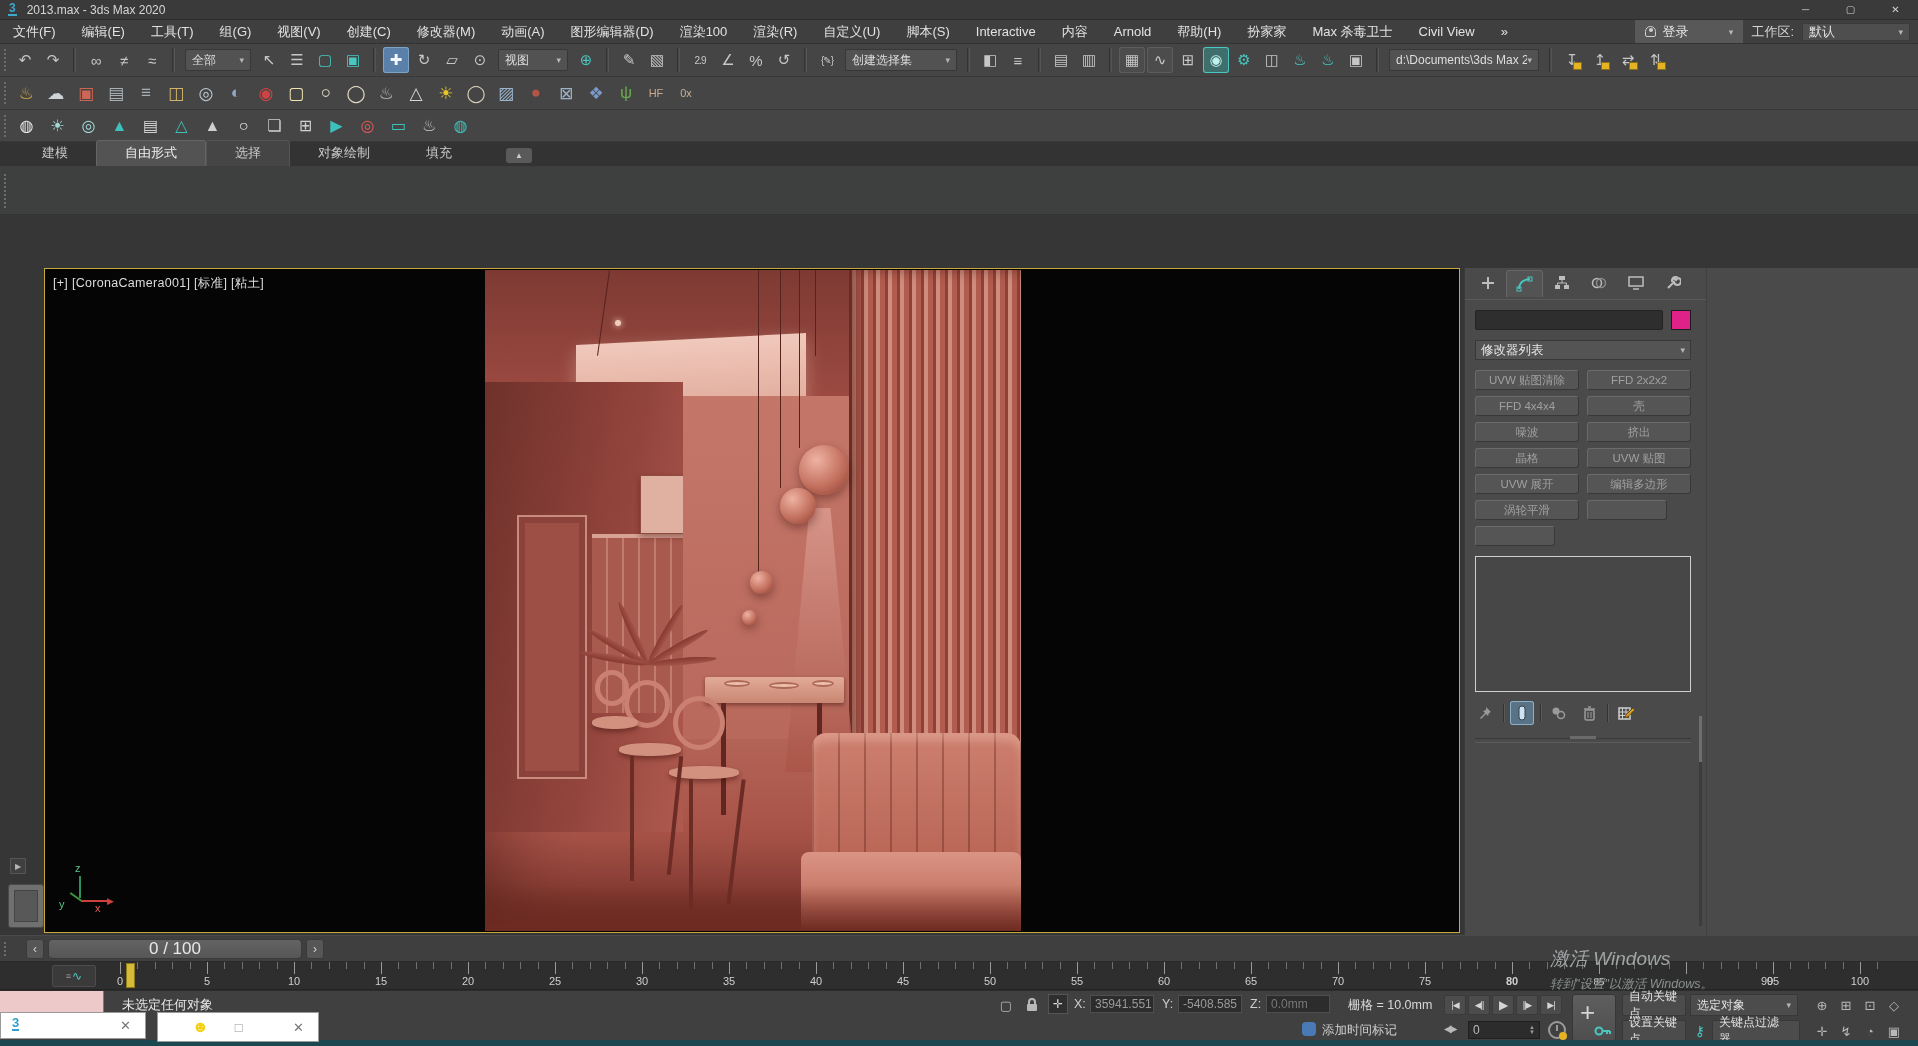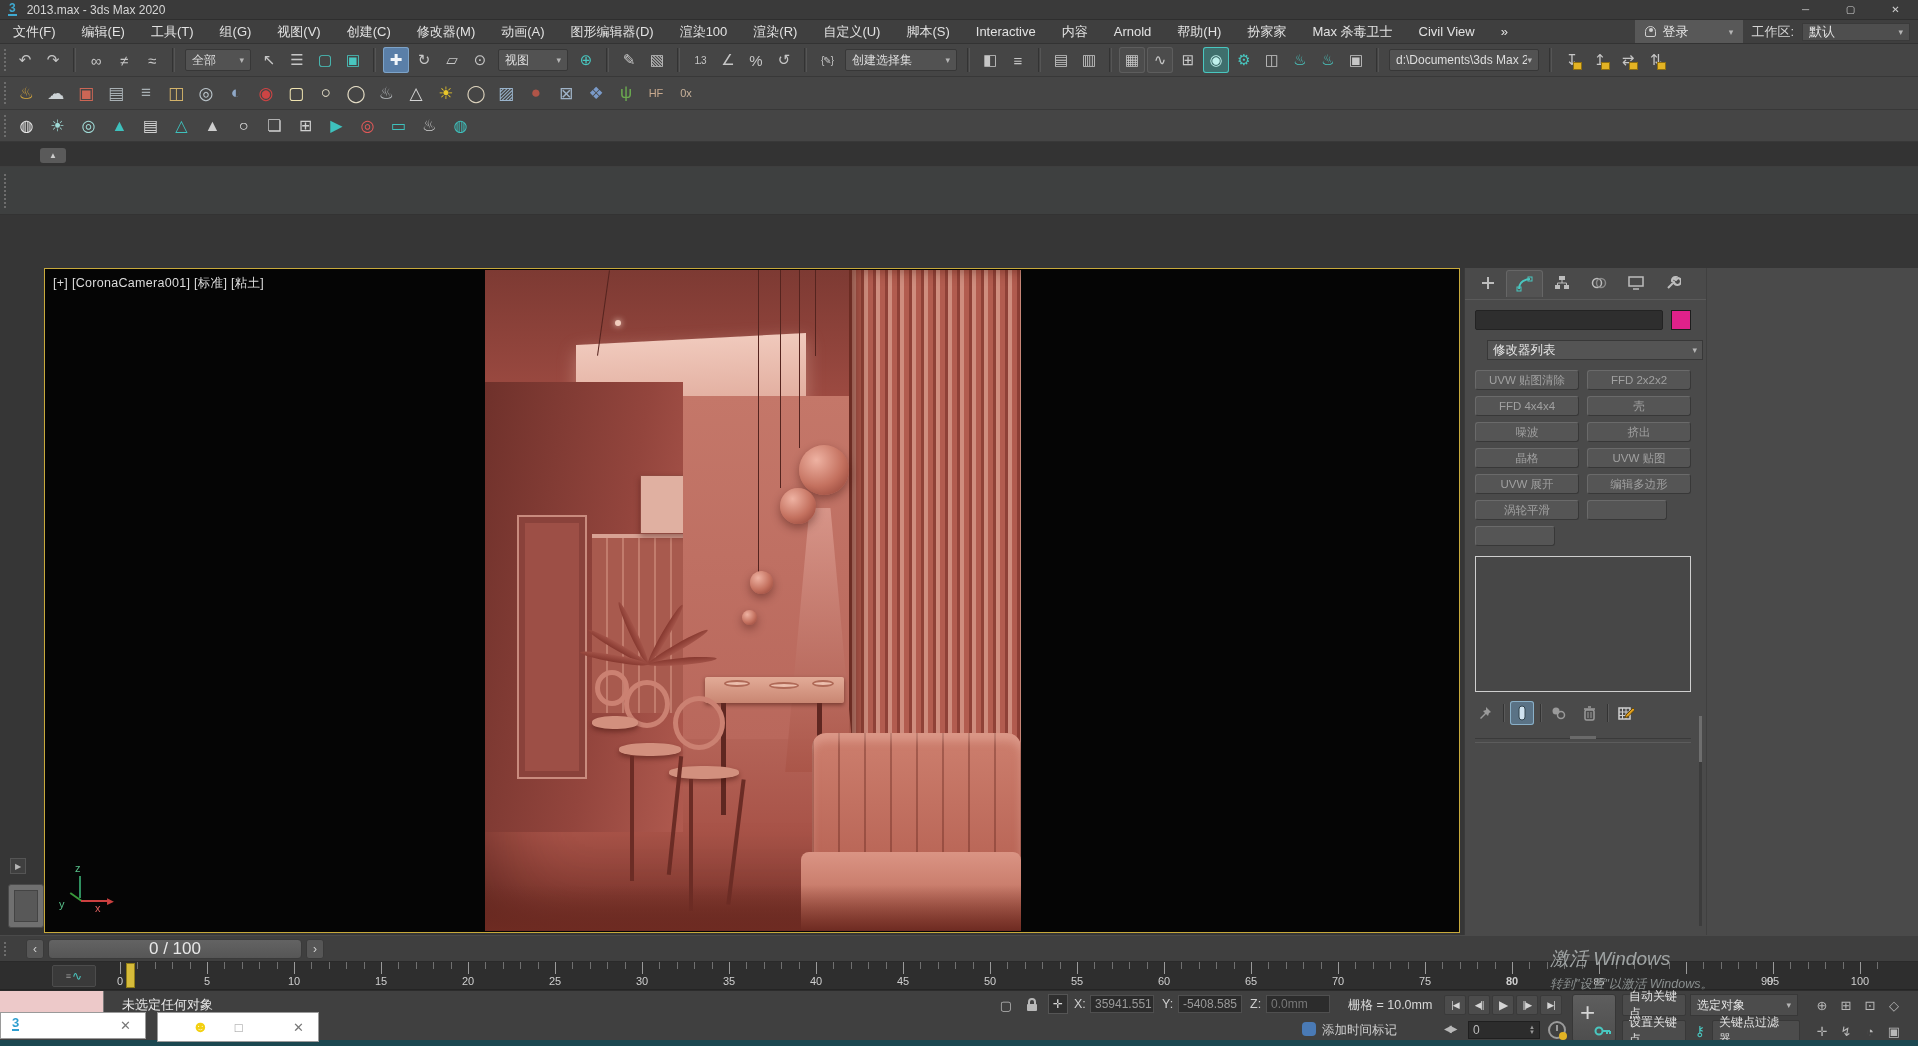--- a/index.html
+++ b/index.html
@@ -113,21 +113,21 @@
   .layout-btn::before { content:""; position:absolute; inset:5px; background:#585858; border:1px solid #444; }
   
   .cmdpanel { position:absolute; left:1464px; top:268px; width:242px; height:667px; background:#4a4a4a; border-left:1px solid #3a3a3a; }
   .cp-tabs { position:absolute; left:4px; top:2px; display:flex; }
   .cp-tab { width:37px; height:27px; display:flex; align-items:center; justify-content:center; color:#bdbdbd; border-bottom:2px solid transparent; }
   .cp-tab.active { background:#535353; border:1px solid #666; border-bottom:none; border-radius:3px 3px 0 0; color:#49c7c0; }
   .cp-tab svg { display:block; }
   .cp-rule { position:absolute; left:0; top:31px; width:100%; height:1px; background:#5a5a5a; }
   .name-field { position:absolute; left:10px; top:42px; width:188px; height:20px; background:#2e2e2e; border:1px solid #232323; border-radius:2px; color:#ddd; font-size:12px; padding:0 4px; }
   .swatch { position:absolute; left:206px; top:42px; width:20px; height:20px; border:1px solid #1d1d1d; }
-  .modlist-dd { position:absolute; left:10px; top:72px; width:216px; height:20px; background:#545454; border:1px solid #383838; display:flex; align-items:center; padding:0 5px; font-size:12.5px; color:#e8e8e8;margin-left:12px; }
+  .modlist-dd { position:absolute; left:10px; top:72px; width:216px; height:20px; background:#545454; border:1px solid #383838; display:flex; align-items:center; padding:0 5px; font-size:12.5px; color:#e8e8e8; }
   .modgrid { position:absolute; left:10px; top:102px; width:216px; display:grid; grid-template-columns:104px 104px; gap:6px 8px; }
   .modbtn { height:20px; background:#555555; border:1px solid #383838; border-top-color:#6a6a6a; border-left-color:#6a6a6a; border-radius:3px; color:#a0a0a0; font-size:11.5px; font-family:inherit; white-space:nowrap; overflow:hidden; }
   .modbtn.blank { width:80px; }
   .stackbox { position:absolute; left:10px; top:288px; width:216px; height:136px; background:#474747; border:1px solid #cfcfcf; }
   .stacktools { position:absolute; left:8px; top:432px; height:26px; display:flex; align-items:center; gap:6px; }
   .stool { width:24px; height:24px; display:flex; align-items:center; justify-content:center; border-radius:3px; }
   .stool.active { background:#5a7285; box-shadow:inset 0 0 0 1px #8ab0c8; }
   .ssep { width:1px; height:18px; background:#333; box-shadow:1px 0 0 #5a5a5a; }
   .splitter { position:absolute; left:10px; top:470px; width:216px; height:5px; border-top:1px solid #3a3a3a; border-bottom:1px solid #5c5c5c; }
   .splitter::after { content:""; position:absolute; left:50%; top:-3px; width:26px; height:3px; margin-left:-13px; background:#6a6a6a; }
@@ -266,21 +266,21 @@
       <span class="icn">⊙</span>
       <div class="dd" style="width: 70px;">
         <span class="ddl">视图</span>
         <span class="arr">▾</span>
       </div>
       <span class="icn teal">⊕</span>
       <span class="tsep"></span>
       <span class="icn">✎</span>
       <span class="icn">▧</span>
       <span class="tsep"></span>
-      <span class="icn sm">1.3</span>
+      <span class="icn sm">2.9</span>
       <span class="icn">∠</span>
       <span class="icn">%</span>
       <span class="icn">↺</span>
       <span class="tsep"></span>
       <span class="icn sm">{✎}</span>
       <div class="dd" style="width: 112px;">
         <span class="ddl">创建选择集</span>
         <span class="arr">▾</span>
       </div>
       <span class="tsep"></span>
@@ -347,20 +347,27 @@
       <span class="icn3" style="color: rgb(207, 207, 207);">❏</span>
       <span class="icn3" style="color: rgb(207, 207, 207);">⊞</span>
       <span class="icn3" style="color: rgb(62, 193, 189);">▶</span>
       <span class="icn3" style="color: rgb(224, 88, 88);">◎</span>
       <span class="icn3" style="color: rgb(62, 193, 189);">▭</span>
       <span class="icn3" style="color: rgb(207, 207, 207);">♨</span>
       <span class="icn3" style="color: rgb(62, 193, 189);">◍</span>
     </div>
 
   <div class="ribbontabs">
+    <div id="rtabs" style="display:flex;align-items:flex-end;">
+        <span class="rtab">建模</span>
+        <span class="rtab active">自由形式</span>
+        <span class="rtab boxed">选择</span>
+        <span class="rtab">对象绘制</span>
+        <span class="rtab">填充</span>
+      </div>
     <span class="ribbon-collapse">▲</span>
   </div>
   <div class="ribbonbody"></div>
   <div class="workbg"></div>
 
   <div class="viewport">
     <span class="vp-label">[+] [CoronaCamera001] [标准] [粘土]</span>
 
     <div class="cam">
       <div class="ceiling"></div>

